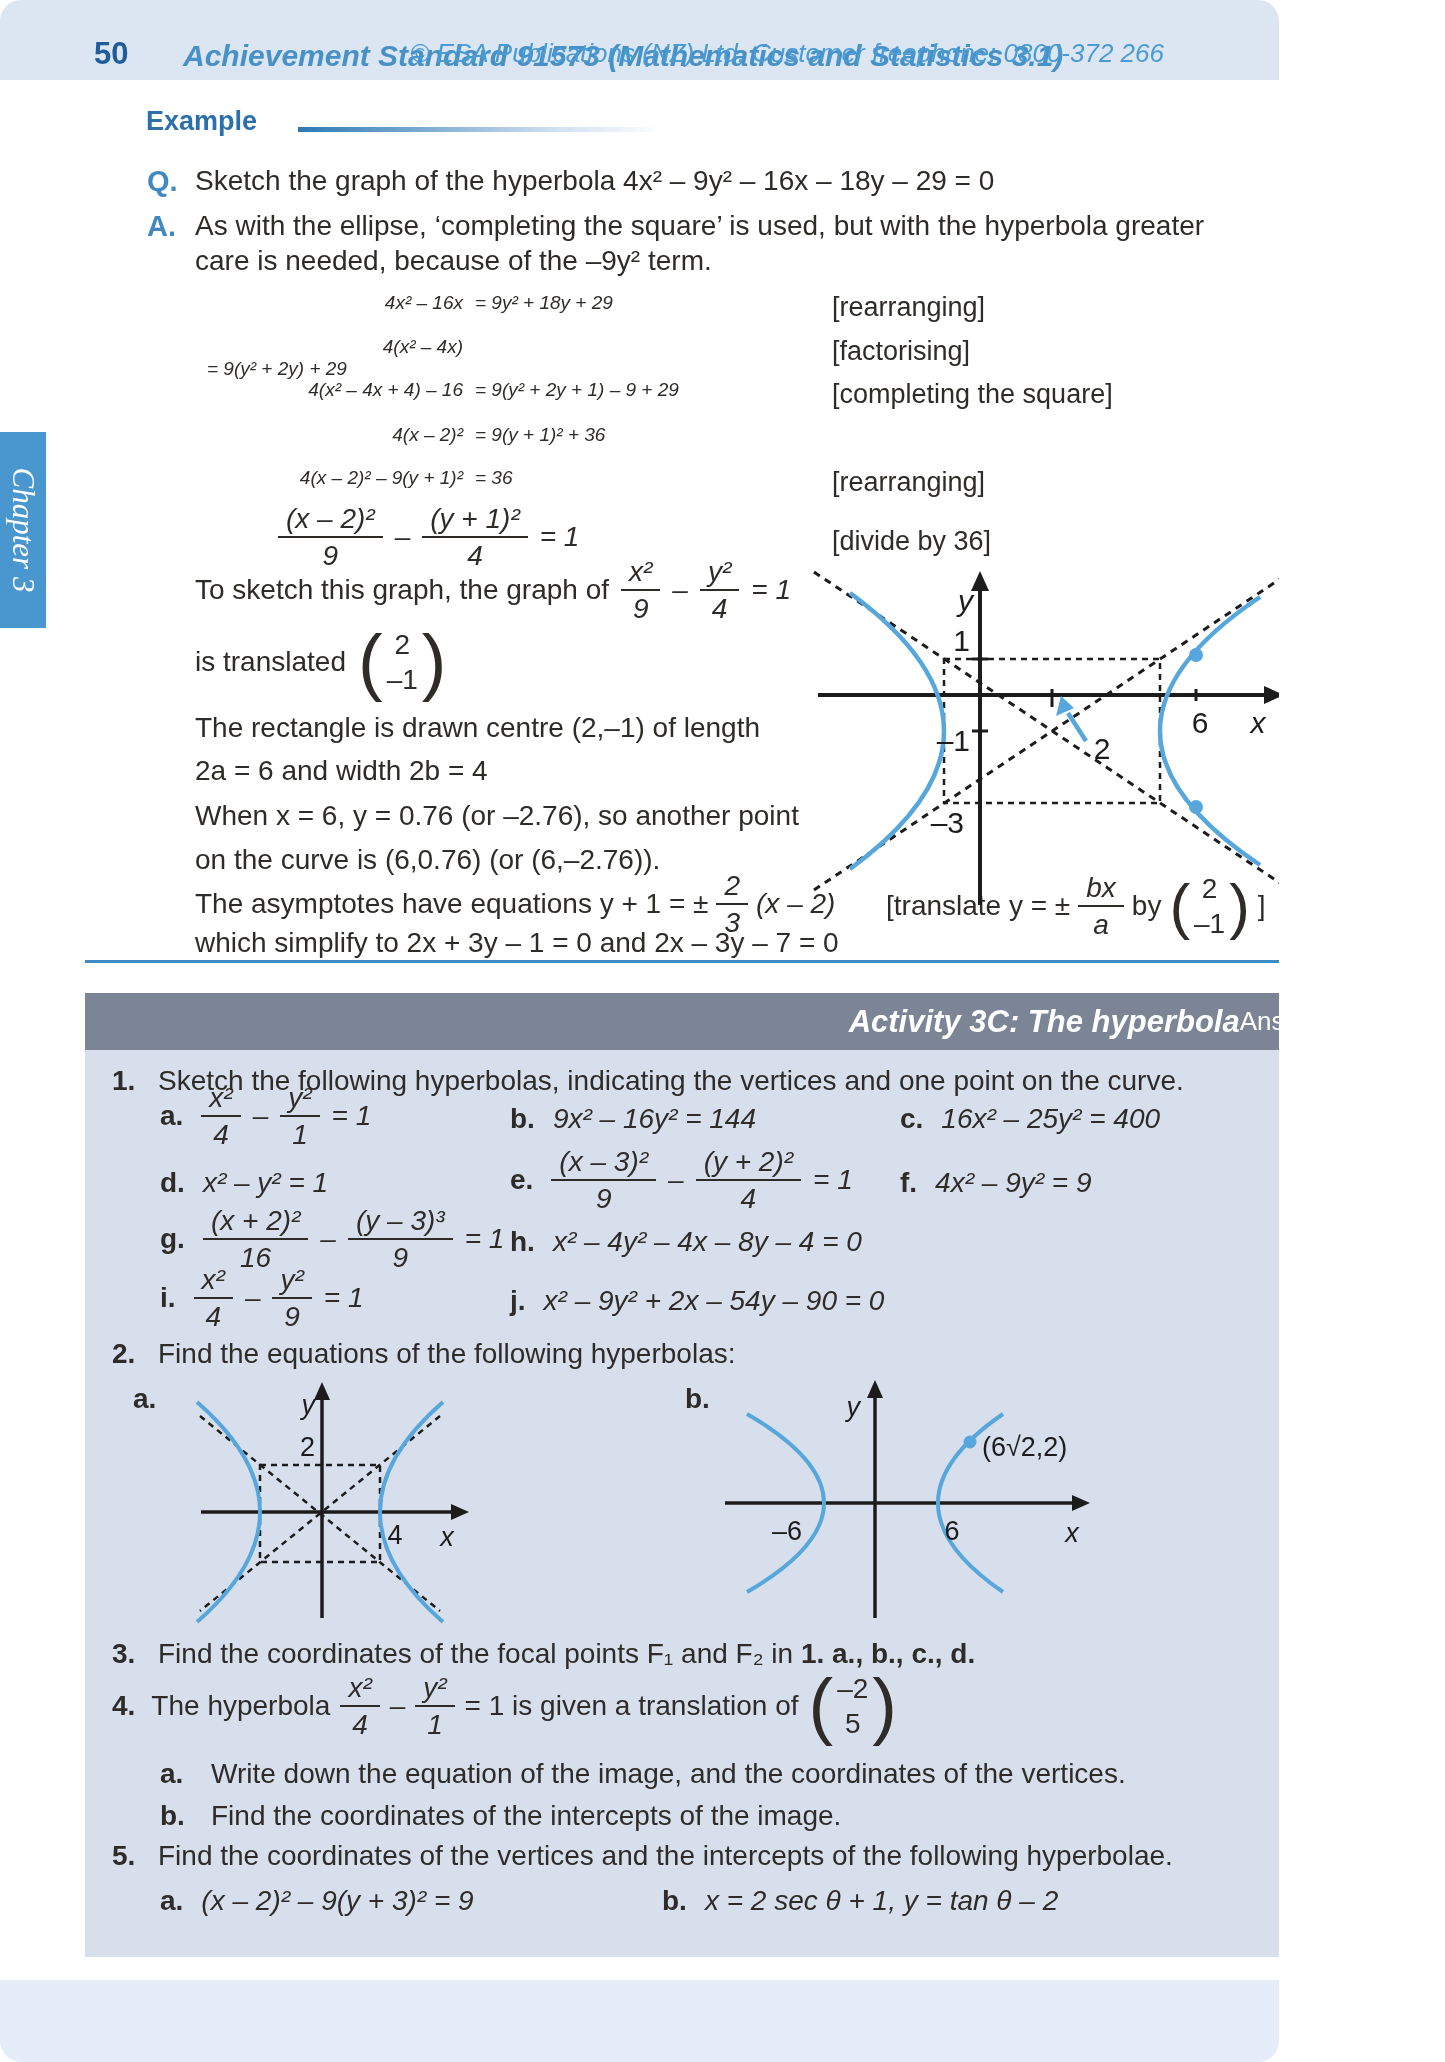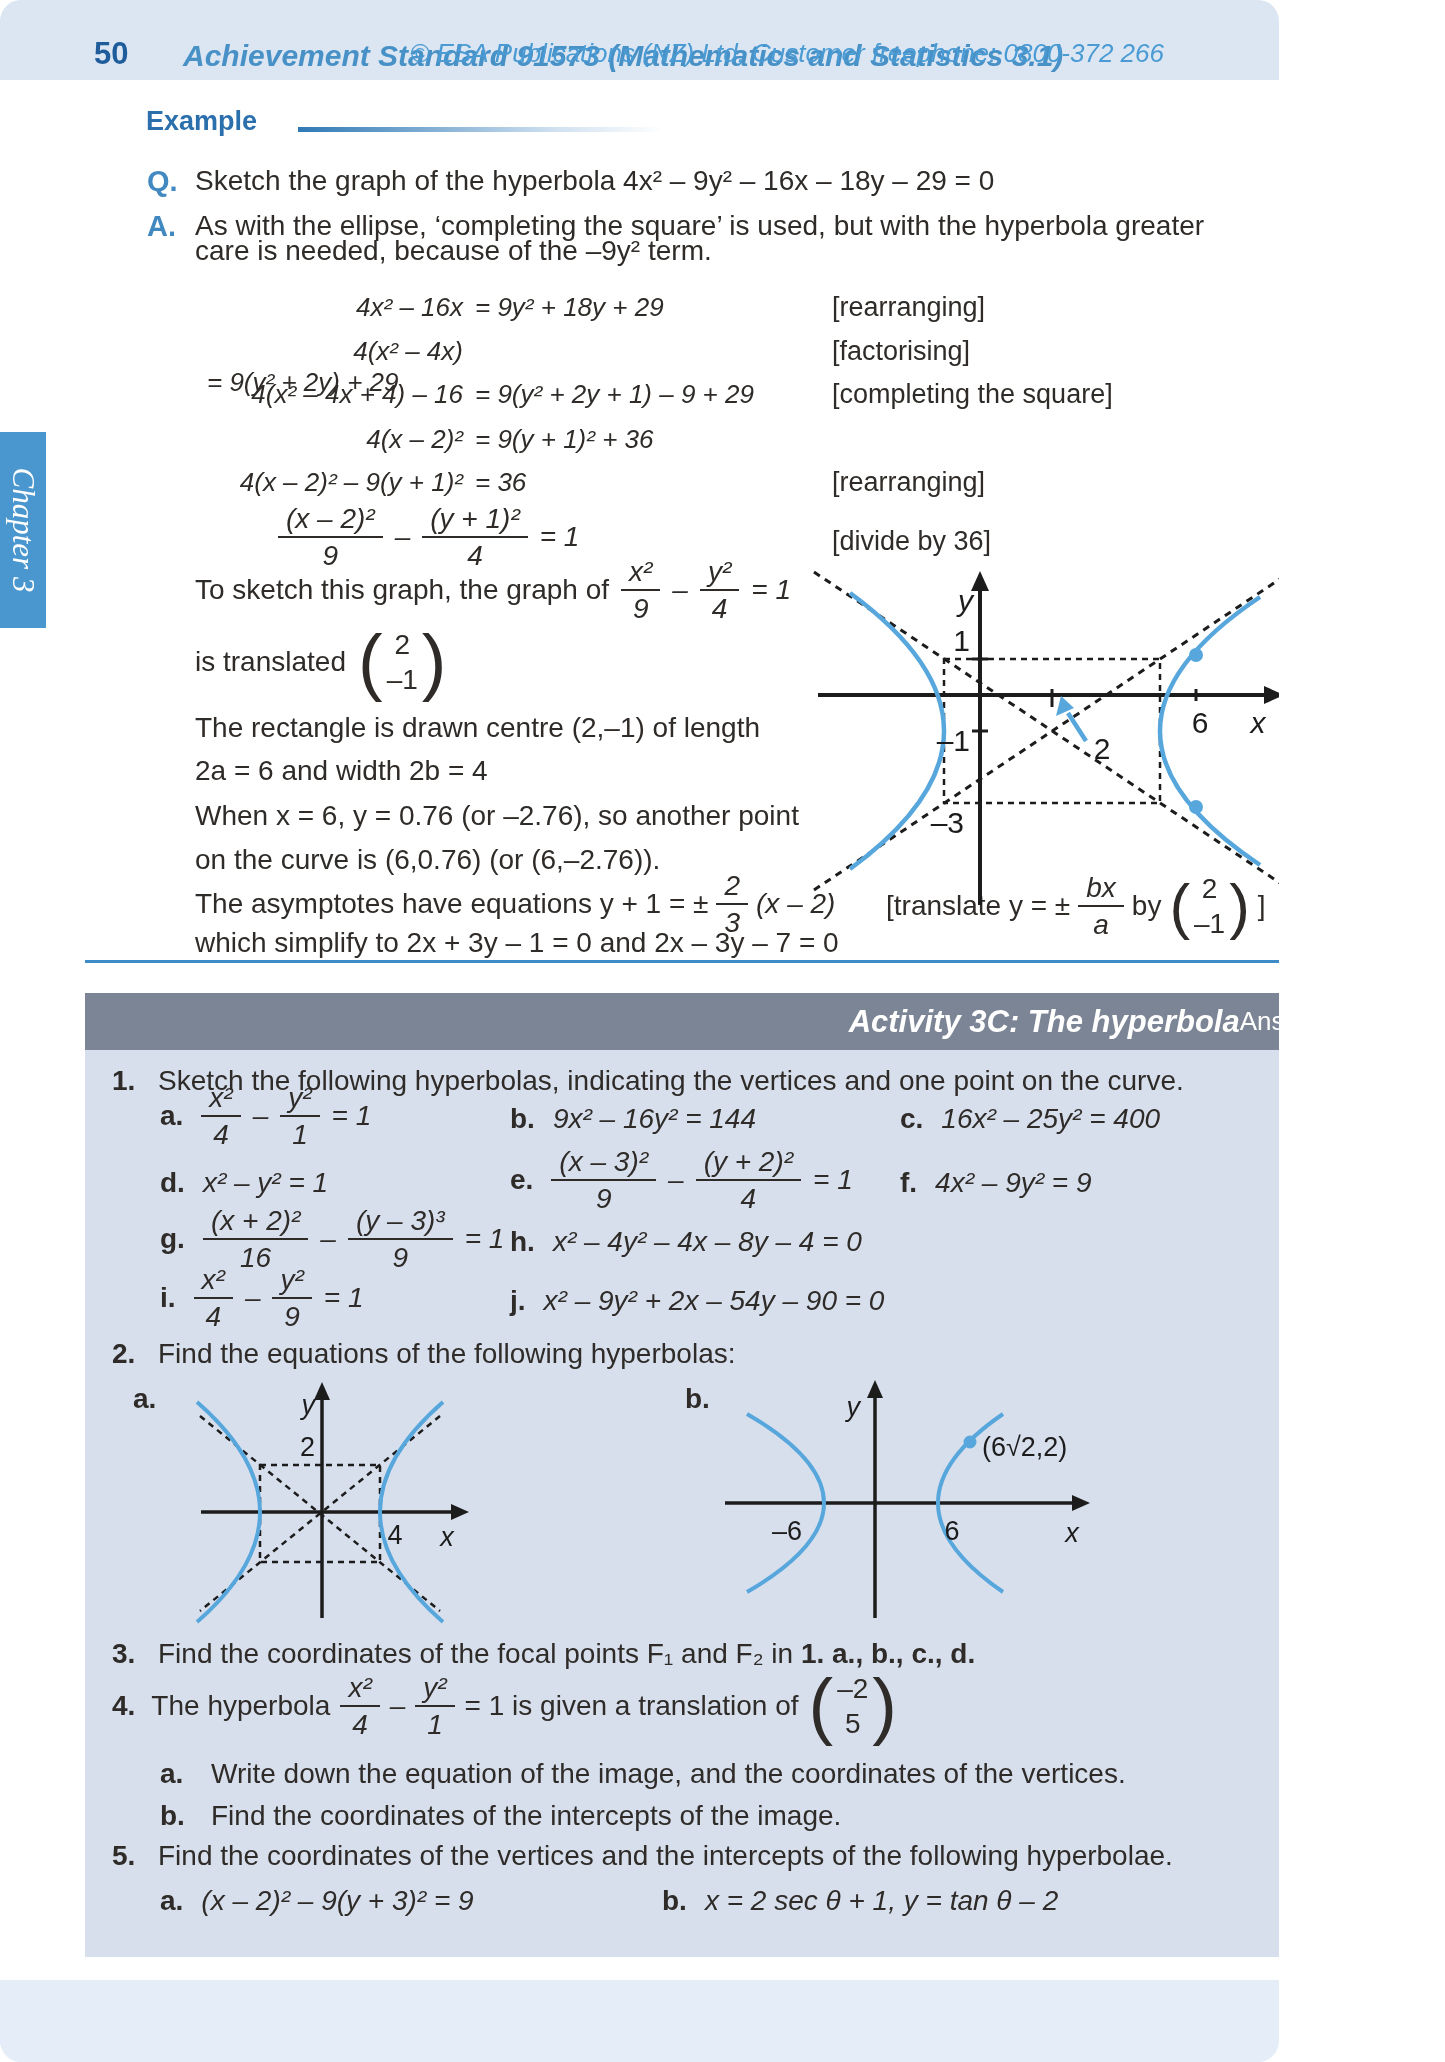--- a/index.html
+++ b/index.html
@@ -13,21 +13,21 @@
   .chapter-tab{position:absolute;left:0;top:432px;width:46px;height:196px;background:#4a97cf;color:#fff;
                display:flex;align-items:center;justify-content:center;}
   .chapter-tab span{display:block;transform:rotate(90deg);white-space:nowrap;
                     font-family:"Liberation Serif",serif;font-style:italic;font-size:31px;}
   
   .ex-heading{position:absolute;left:146px;top:106px;font-size:27px;font-weight:bold;color:#2c6fad;}
   .ex-line{position:absolute;left:298px;top:127px;width:365px;height:5px;
            background:linear-gradient(to right,#2e79b5,#cfe0f0 70%,#ffffff);}
   .qa-label{position:absolute;font-weight:bold;color:#4189c0;font-size:29px;}
   .btext{position:absolute;font-size:28px;white-space:nowrap;}
-  .steprow{position:absolute;left:195px;display:flex;font-size:26px;font-style:italic;white-space:nowrap;}
+  .steprow{position:absolute;left:195px;display:flex;font-size:19px;font-style:italic;white-space:nowrap;}
   .steprow .lhs{width:268px;text-align:right;}
   .steprow .rhs{margin-left:12px;}
   .stepnote{position:absolute;left:832px;font-size:27px;white-space:nowrap;}
   .mrow{position:absolute;display:flex;align-items:center;gap:12px;font-size:28px;white-space:nowrap;}
   .math{font-style:italic;}
   .frac{display:inline-flex;flex-direction:column;align-items:center;line-height:1.05;font-style:italic;}
   .frac .fnum{padding:0 8px 3px;border-bottom:2.5px solid #2e2b28;}
   .frac .fden{padding-top:3px;}
   .vec{display:inline-flex;align-items:center;}
   .vec .bp{font-weight:400;line-height:0.85;color:#2e2b28;}
@@ -66,21 +66,21 @@
     <span>Chapter 3</span>
   </div>
 
   <div class="ex-heading">Example</div>
   <div class="ex-line"></div>
 
   <div class="qa-label" style="left:147px;top:165px;">Q.</div>
   <div class="btext" style="left:195px;top:165px;">Sketch the graph of the hyperbola 4x² – 9y² – 16x – 18y – 29 = 0</div>
   <div class="qa-label" style="left:147px;top:210px;">A.</div>
   <div class="btext" style="left:195px;top:210px;">As with the ellipse, ‘completing the square’ is used, but with the hyperbola greater</div>
-  <div class="btext" style="left:195px;top:235px;">care is needed, because of the –9y² term.</div>
+  <div class="btext" style="left:195px;top:245px;">care is needed, because of the –9y² term.</div>
 
   <div class="steprow" style="top:292px;">
     <span class="lhs">4x² – 16x</span>
     <span class="rhs">= 9y² + 18y + 29</span>
   </div>
   <div class="stepnote" style="top:292px;">[rearranging]</div>
 
   <div class="steprow" style="top:336px;flex-direction:column;">
     <span class="lhs">4(x² – 4x)</span>
     <span class="rhs">= 9(y² + 2y) + 29</span>

